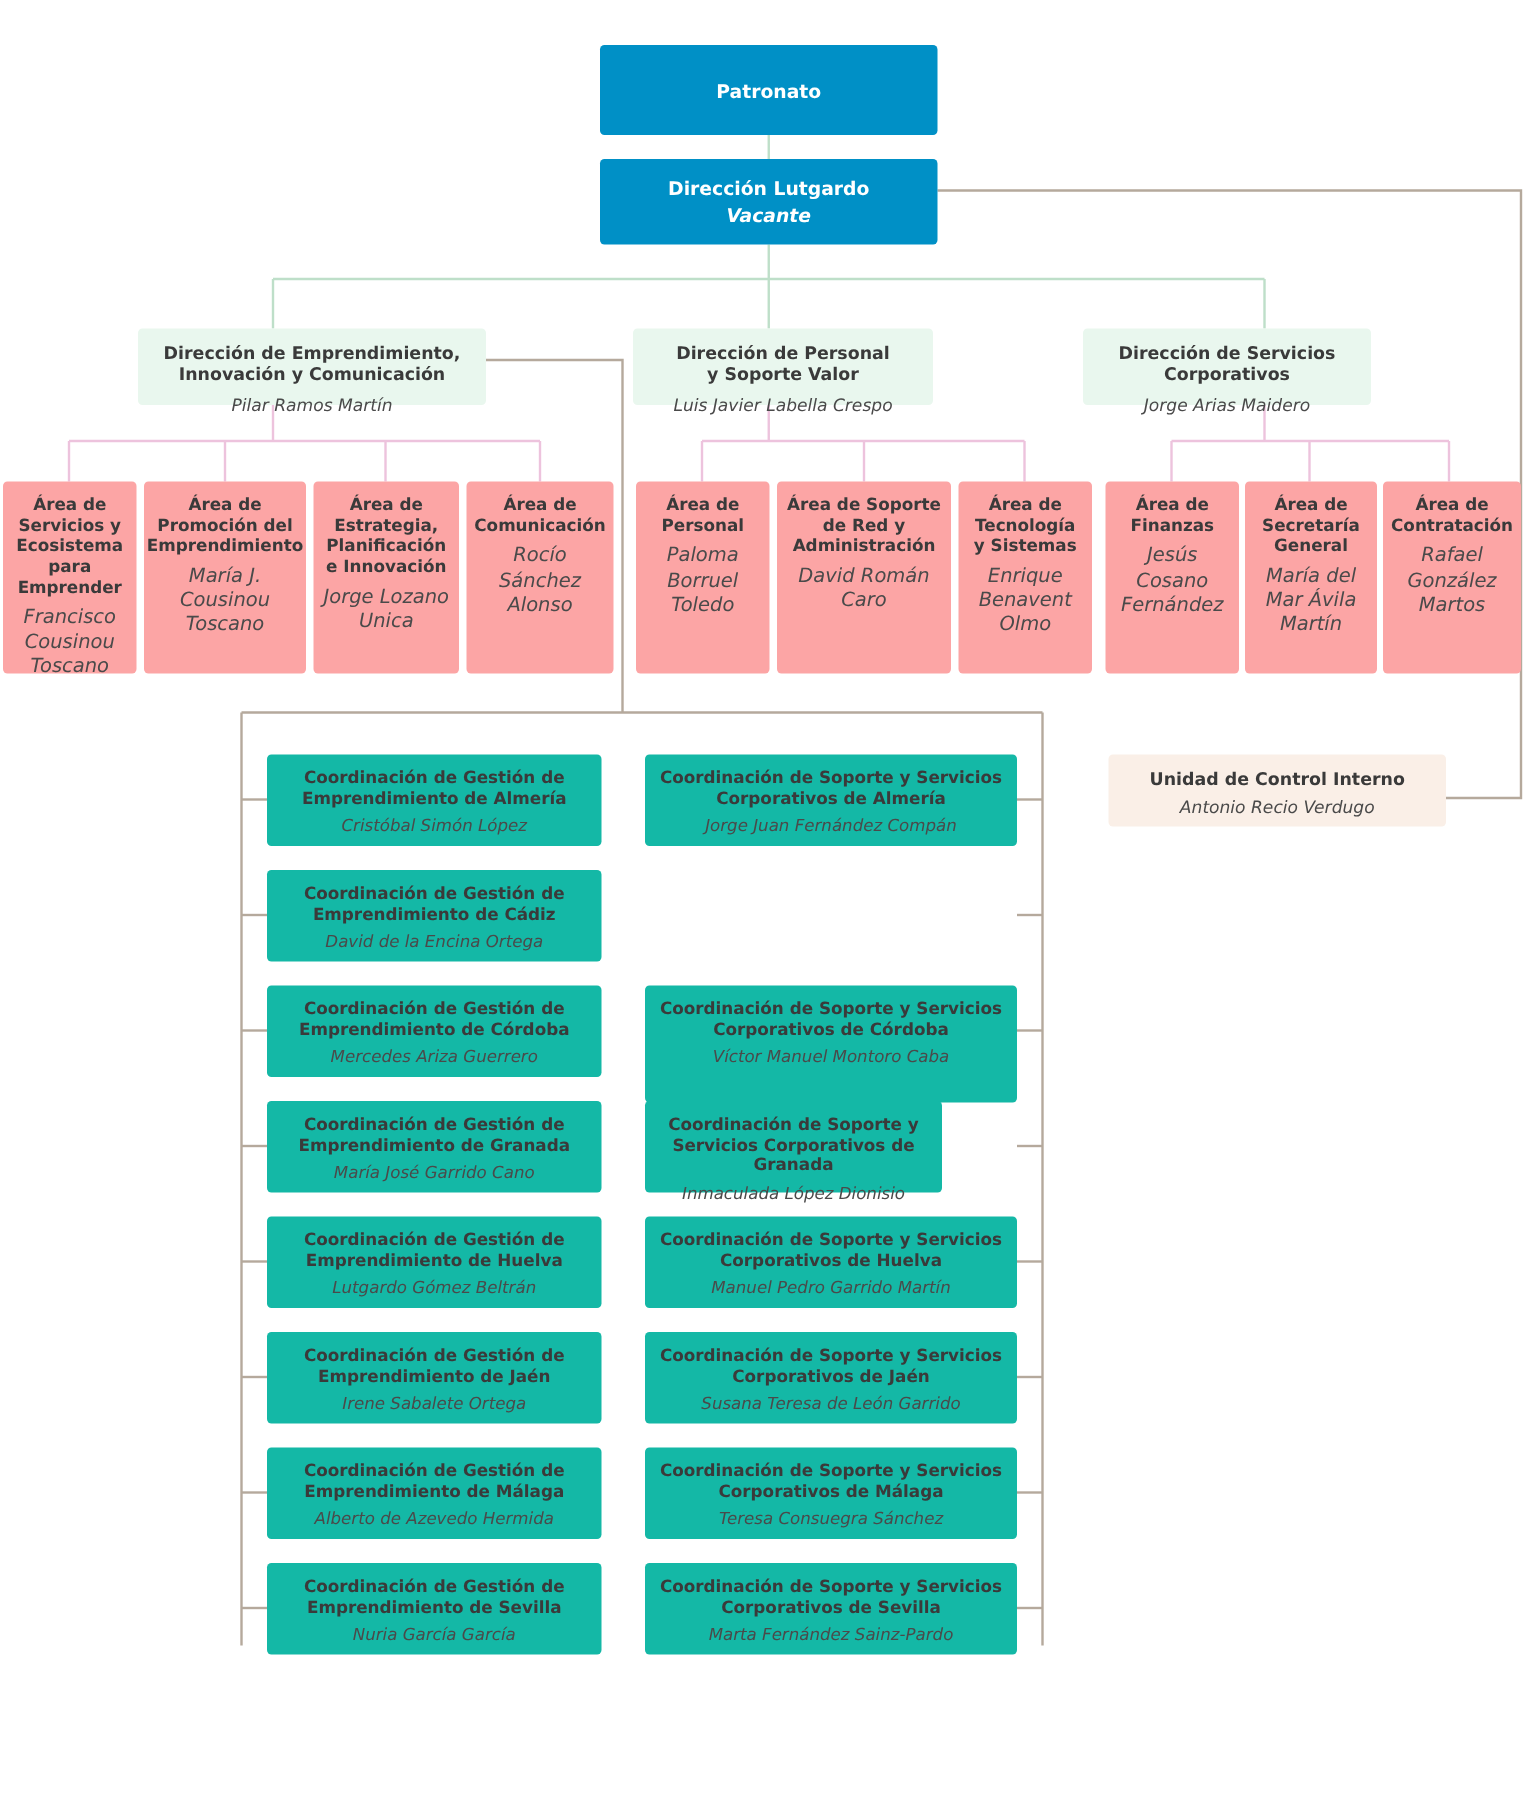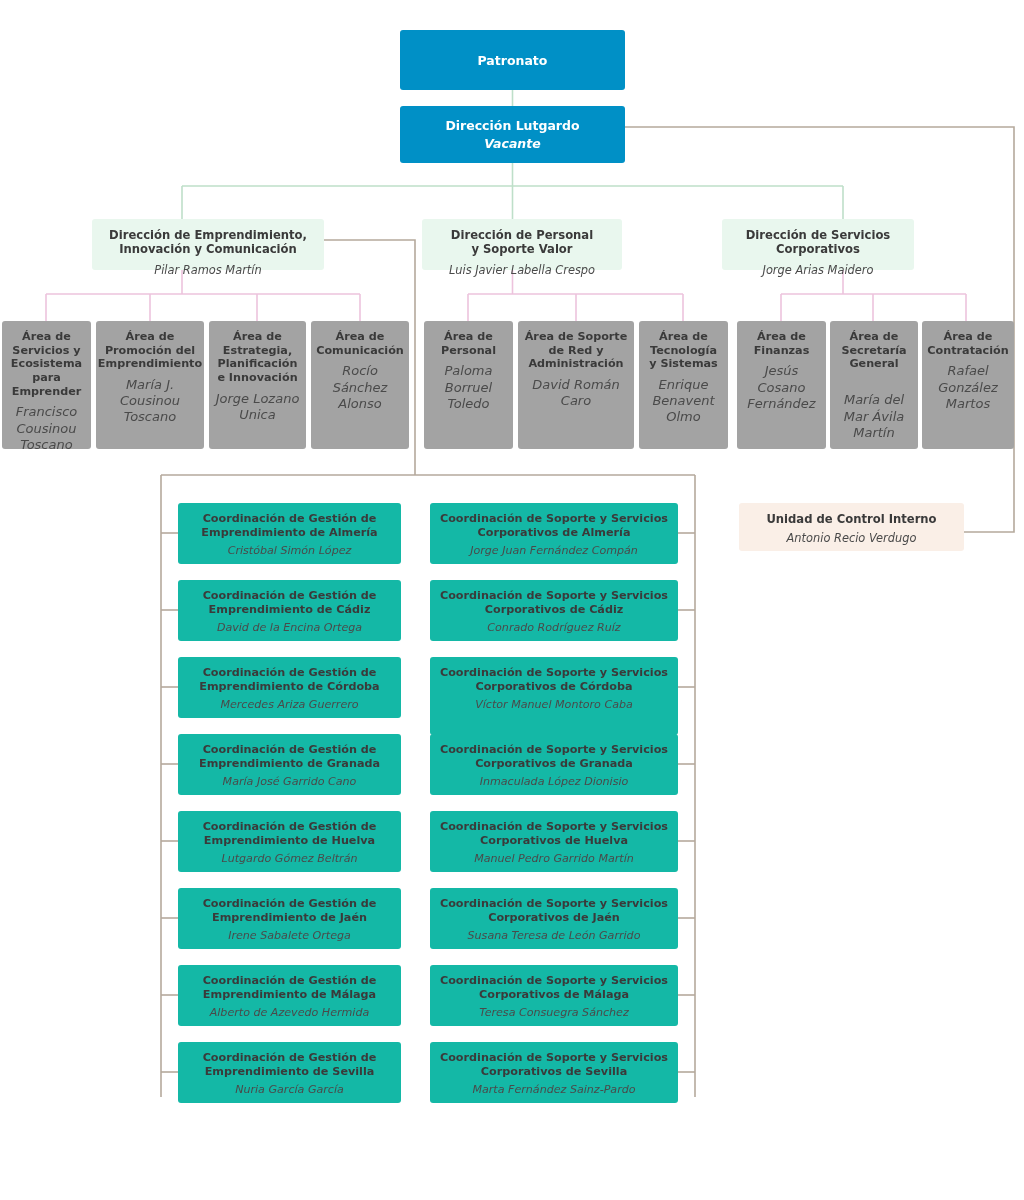--- a/index.html
+++ b/index.html
@@ -40,21 +40,21 @@
   
   .lvl-dir{
     background:#e9f7ee;
     color:#3f3f3f;
   }
   .lvl-dir .title{font-size:11.6px;color:#3a3a3a;}
   .lvl-dir .person{font-size:11.4px;color:#4a4a4a;margin-top:7px;}
 
   
   .lvl-area{
-    background:#a3a3a3;
+    background:#fca5a5;
     color:#3a3a3a;
   }
   .lvl-area .title{font-size:11.2px;}
   .lvl-area .person{font-size:13px;color:#4a4a4a;margin-top:6px;}
 
   
   .lvl-coord{
     background:#14b8a6;
     color:#3a3a3a;
   }
@@ -194,21 +194,21 @@
   <div class="node lvl-area" style="left:639px;top:321px;width:89px;height:128px;">
     <div class="title">Área de Tecnología y Sistemas</div>
     <div class="person">Enrique Benavent Olmo</div>
   </div>
 
   <div class="node lvl-area" style="left:737px;top:321px;width:89px;height:128px;">
     <div class="title">Área de Finanzas</div>
     <div class="person">Jesús Cosano Fernández</div>
   </div>
 
-  <div class="node lvl-area" style="left:830px;top:321px;width:88px;height:128px;justify-content:space-between;">
+  <div class="node lvl-area" style="left:830px;top:321px;width:88px;height:128px;">
     <div class="title">Área de Secretaría General</div>
     <div class="person">María del Mar Ávila Martín</div>
   </div>
 
   <div class="node lvl-area" style="left:922px;top:321px;width:92px;height:128px;">
     <div class="title">Área de Contratación</div>
     <div class="person">Rafael González Martos</div>
   </div>
 
   <div class="node lvl-staff" style="left:739px;top:503px;width:225px;height:48px;">
@@ -246,29 +246,25 @@
   </div>
   <div class="node lvl-coord" style="left:178px;top:1042px;width:223px;height:61px;">
     <div class="title">Coordinación de Gestión de Emprendimiento de Sevilla</div>
     <div class="person">Nuria García García</div>
   </div>
 
   <div class="node lvl-coord" style="left:430px;top:503px;width:248px;height:61px;">
     <div class="title">Coordinación de Soporte y Servicios Corporativos de Almería</div>
     <div class="person">Jorge Juan Fernández Compán</div>
   </div>
-  <div class="node lvl-coord" style="left:430px;top:580px;width:248px;height:61px;">
-    <div class="title">Coordinación de Soporte y Servicios Corporativos de Cádiz</div>
-    <div class="person">Conrado Rodríguez Ruíz</div>
-  </div>
   <div class="node lvl-coord" style="left:430px;top:657px;width:248px;height:78px;">
     <div class="title">Coordinación de Soporte y Servicios Corporativos de Córdoba</div>
     <div class="person">Víctor Manuel Montoro Caba</div>
   </div>
-  <div class="node lvl-coord" style="left:430px;top:734px;width:248px;height:61px;">
+  <div class="node lvl-coord" style="left:430px;top:734px;width:198px;height:61px;">
     <div class="title">Coordinación de Soporte y Servicios Corporativos de Granada</div>
     <div class="person">Inmaculada López Dionisio</div>
   </div>
   <div class="node lvl-coord" style="left:430px;top:811px;width:248px;height:61px;">
     <div class="title">Coordinación de Soporte y Servicios Corporativos de Huelva</div>
     <div class="person">Manuel Pedro Garrido Martín</div>
   </div>
   <div class="node lvl-coord" style="left:430px;top:888px;width:248px;height:61px;">
     <div class="title">Coordinación de Soporte y Servicios Corporativos de Jaén</div>
     <div class="person">Susana Teresa de León Garrido</div>

